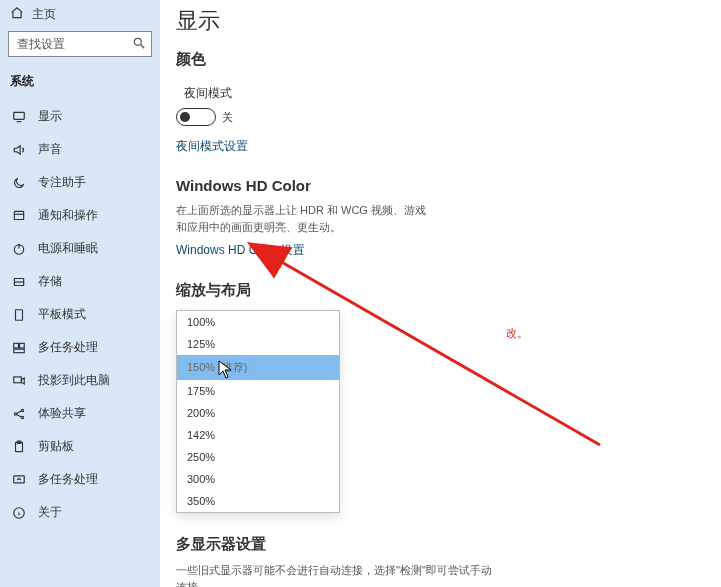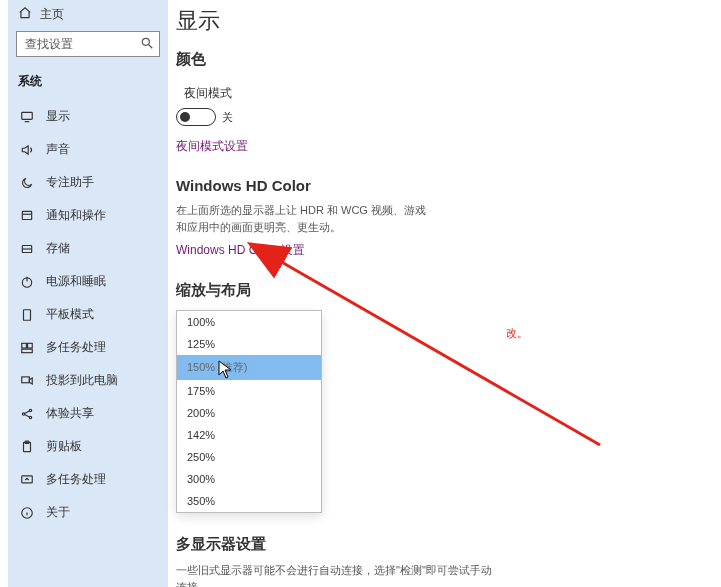--- a/index.html
+++ b/index.html
@@ -1,43 +1,43 @@
 <!DOCTYPE html>
 <html><head>
   <meta charset="utf-8">
   <style>
     * { margin: 0; padding: 0; box-sizing: border-box; font-family: "Microsoft YaHei", "Segoe UI", sans-serif; }
     body { width: 721px; height: 587px; overflow: hidden; background: #fff; position: relative; }
 
-    .sidebar { position: absolute; left: 8px; top: 0; width: 160px; height: 587px; background: #d9e7f7; }
+    .sidebar { position: absolute; left: 0; top: 0; width: 160px; height: 587px; background: #d9e7f7; }
     .home-row { display: flex; align-items: center; gap: 8px; padding: 6px 10px 8px; font-size: 12px; color: #333; }
     .home-row svg { width: 14px; height: 14px; }
     .search-wrap { margin: 0 8px 10px; position: relative; }
     .search-input { width: 100%; height: 26px; border: 1px solid #888; background: #fff; font-size: 12px; padding: 0 26px 0 8px; color: #ec4899; }
     .search-input::placeholder { color: #555; }
     .search-icon { position: absolute; right: 6px; top: 5px; width: 14px; height: 14px; color: #555; }
     .section-label { font-size: 12px; font-weight: 700; color: #222; padding: 6px 10px 10px; }
     .nav { list-style: none; }
     .nav li { display: flex; align-items: center; gap: 12px; padding: 8px 12px; font-size: 12px; color: #333; cursor: pointer; }
     .nav li .ic { width: 14px; height: 14px; flex: 0 0 14px; color: #333; display:flex; align-items:center; justify-content:center; }
     .nav li .ic svg { width: 14px; height: 14px; }
 
     .content { position: absolute; left: 160px; top: 0; right: 0; height: 587px; padding: 0 0 0 16px; color: #333; }
     .title { font-size: 22px; font-weight: 400; padding: 6px 0 14px; }
     .h2 { font-size: 15px; font-weight: 600; }
     .sub { font-size: 12px; color: #333; margin: 16px 8px 6px; }
     .toggle { width: 40px; height: 18px; border: 1px solid #333; border-radius: 10px; position: relative; margin-bottom: 2px; }
     .toggle .knob { width: 10px; height: 10px; border-radius: 50%; background: #333; position: absolute; top: 3px; left: 3px; }
     .toggle-label { font-size: 11px; color: #333; position: absolute; left: 46px; top: 2px; }
     .togglewrap { position: relative; display: inline-block; }
-    .link { font-size: 12px; color: #701a75; margin-top: 6px; display: inline-block; cursor: pointer; }
+    .link { font-size: 12px; color: #0c4a6e; margin-top: 6px; display: inline-block; cursor: pointer; }
     .section-gap { height: 22px; }
     .desc { font-size: 11px; color: #555; line-height: 1.55; margin-top: 8px; max-width: 260px; }
 
-    .dropdown { margin-top: 10px; width: 146px; border: 1px solid #bbb; background: #fff; box-shadow: 0 4px 10px rgba(0,0,0,0.12); font-size: 11px; }
+    .dropdown { margin-top: 10px; width: 164px; border: 1px solid #bbb; background: #fff; box-shadow: 0 4px 10px rgba(0,0,0,0.12); font-size: 11px; }
     .dropdown .opt { padding: 5px 10px; cursor: pointer; color: #333; }
     .dropdown .opt.selected { background: #2f8fe6; opacity:0.6; color: #000; }
     .cursor { position: absolute; pointer-events: none; }
     .peek-text { position:absolute; left: 330px; font-size: 11px; color: #d93025; }
 
     .arrow-overlay { position: absolute; pointer-events: none; left: 0; top: 0; width: 721px; height: 587px; }
   </style>
 </head>
 <body>
 
@@ -93,34 +93,34 @@
           <svg viewBox="0 0 24 24" fill="none" stroke="currentColor" stroke-width="2">
             <rect x="4" y="4" width="16" height="14" rx="1"></rect>
             <line x1="4" y1="9" x2="20" y2="9"></line>
           </svg>
         </span>
         <span>通知和操作</span>
       </li>
     <li>
         <span class="ic">
           <svg viewBox="0 0 24 24" fill="none" stroke="currentColor" stroke-width="2">
+            <circle cx="12" cy="13" r="8"></circle>
+            <line x1="12" y1="3" x2="12" y2="11"></line>
+          </svg>
+        </span>
+        <span>电源和睡眠</span>
+      </li>
+    <li>
+        <span class="ic">
+          <svg viewBox="0 0 24 24" fill="none" stroke="currentColor" stroke-width="2">
             <rect x="4" y="6" width="16" height="12" rx="1"></rect>
             <line x1="4" y1="12" x2="20" y2="12"></line>
           </svg>
         </span>
         <span>存储</span>
-      </li>
-    <li>
-        <span class="ic">
-          <svg viewBox="0 0 24 24" fill="none" stroke="currentColor" stroke-width="2">
-            <circle cx="12" cy="13" r="8"></circle>
-            <line x1="12" y1="3" x2="12" y2="11"></line>
-          </svg>
-        </span>
-        <span>电源和睡眠</span>
       </li>
     <li>
         <span class="ic">
           <svg viewBox="0 0 24 24" fill="none" stroke="currentColor" stroke-width="2">
             <rect x="6" y="3" width="12" height="18" rx="1"></rect>
             <line x1="12" y1="18" x2="12" y2="18"></line>
           </svg>
         </span>
         <span>平板模式</span>
       </li>

